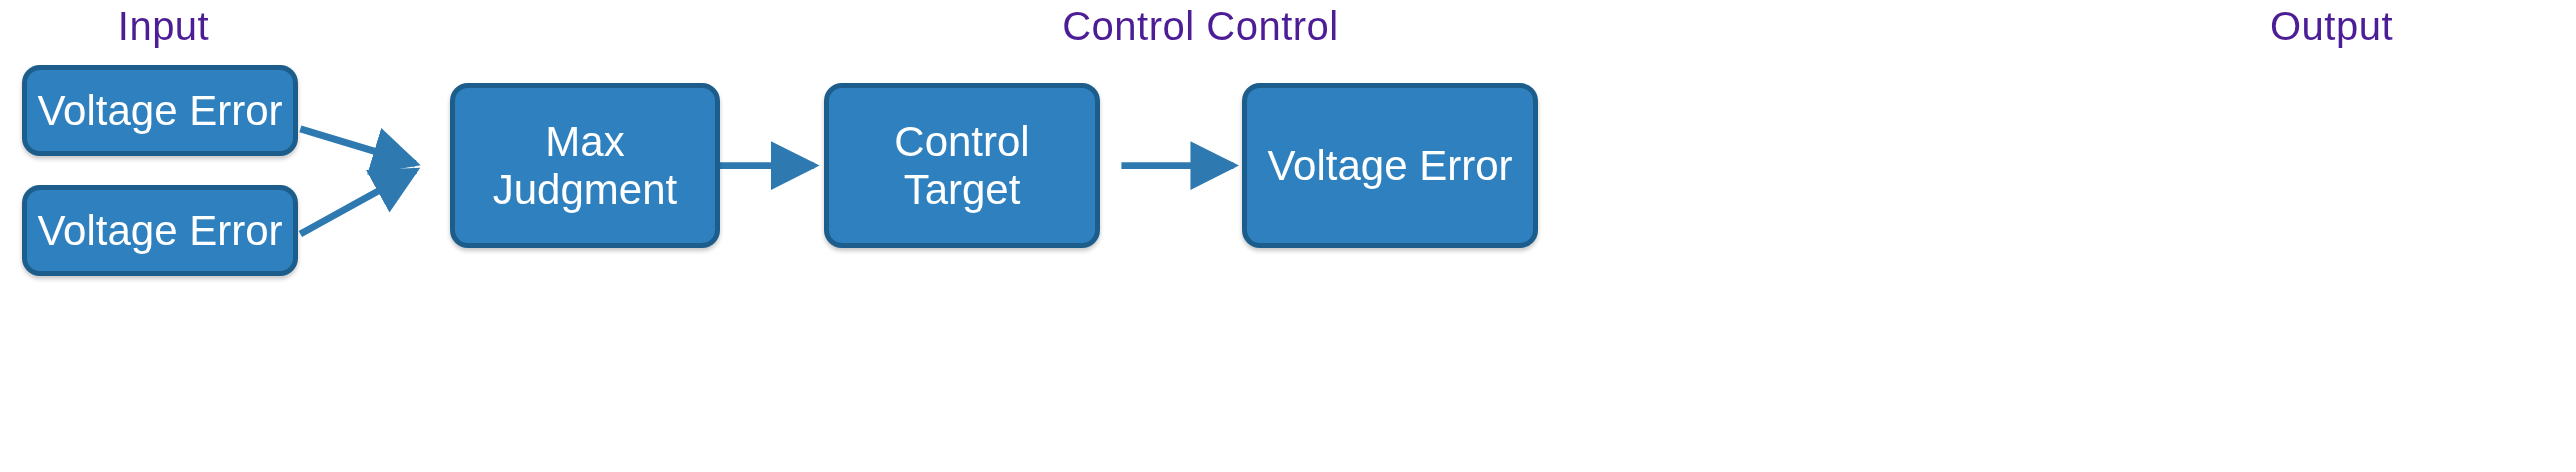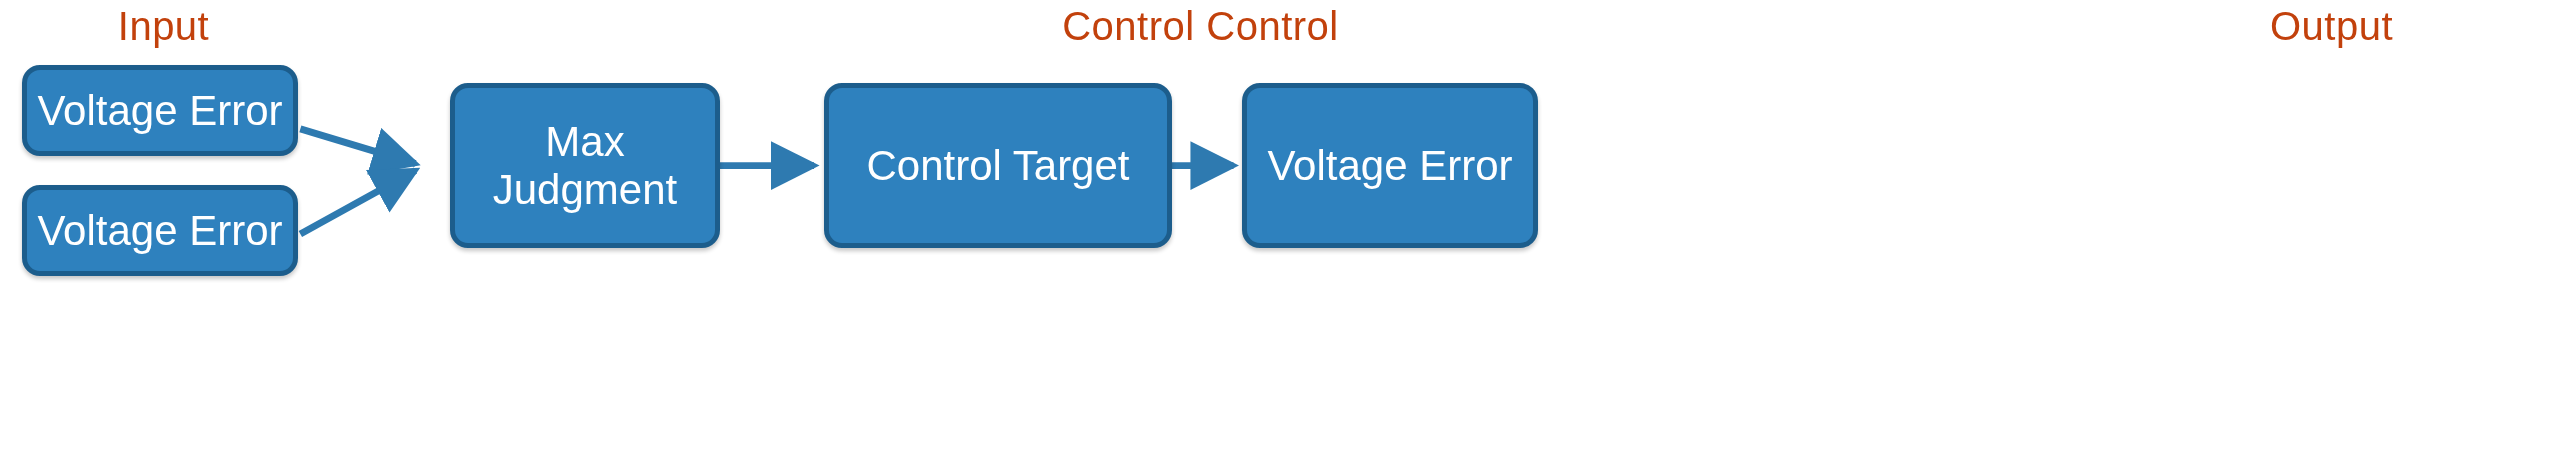--- a/index.html
+++ b/index.html
@@ -18,21 +18,21 @@
     background: #ffffff;
     overflow: hidden;
   }
 
   
   .col-header {
     position: absolute;
     font-family: "Liberation Sans", sans-serif;
     font-size: 40px;
     font-weight: 400;
-    color: #c2410c;
+    color: #4c1d95;
     white-space: nowrap;
     text-align: center;
     line-height: 1;
     letter-spacing: 0.5px;
   }
   #hdr-input   { left: 0px;    top: 6px;  width: 327px; }
   #hdr-control { left: 853px;  top: 6px;  width: 695px; }
   #hdr-output  { left: 2153px; top: 6px;  width: 357px; }
 
   
@@ -52,21 +52,21 @@
     text-align: center;
     line-height: 1.14;
     box-shadow: 0 3px 4px rgba(0,0,0,0.22);
     white-space: pre-line;
     padding: 0 10px;
   }
 
   #node-input-1  { left: 22px;   top: 65px;  width: 276px; height: 91px; }
   #node-input-2  { left: 22px;   top: 185px; width: 276px; height: 91px; }
   #node-max      { left: 450px;  top: 83px;  width: 270px; height: 165px; }
-  #node-target   { left: 824px;  top: 83px;  width: 348px; height: 165px; }
+  #node-target   { left: 824px;  top: 83px;  width: 276px; height: 165px; }
   #node-output   { left: 1242px; top: 83px;  width: 296px; height: 165px; }
 
   
   #connectors {
     position: absolute;
     left: 0;
     top: 0;
     width: 2576px;
     height: 472px;
     pointer-events: none;

